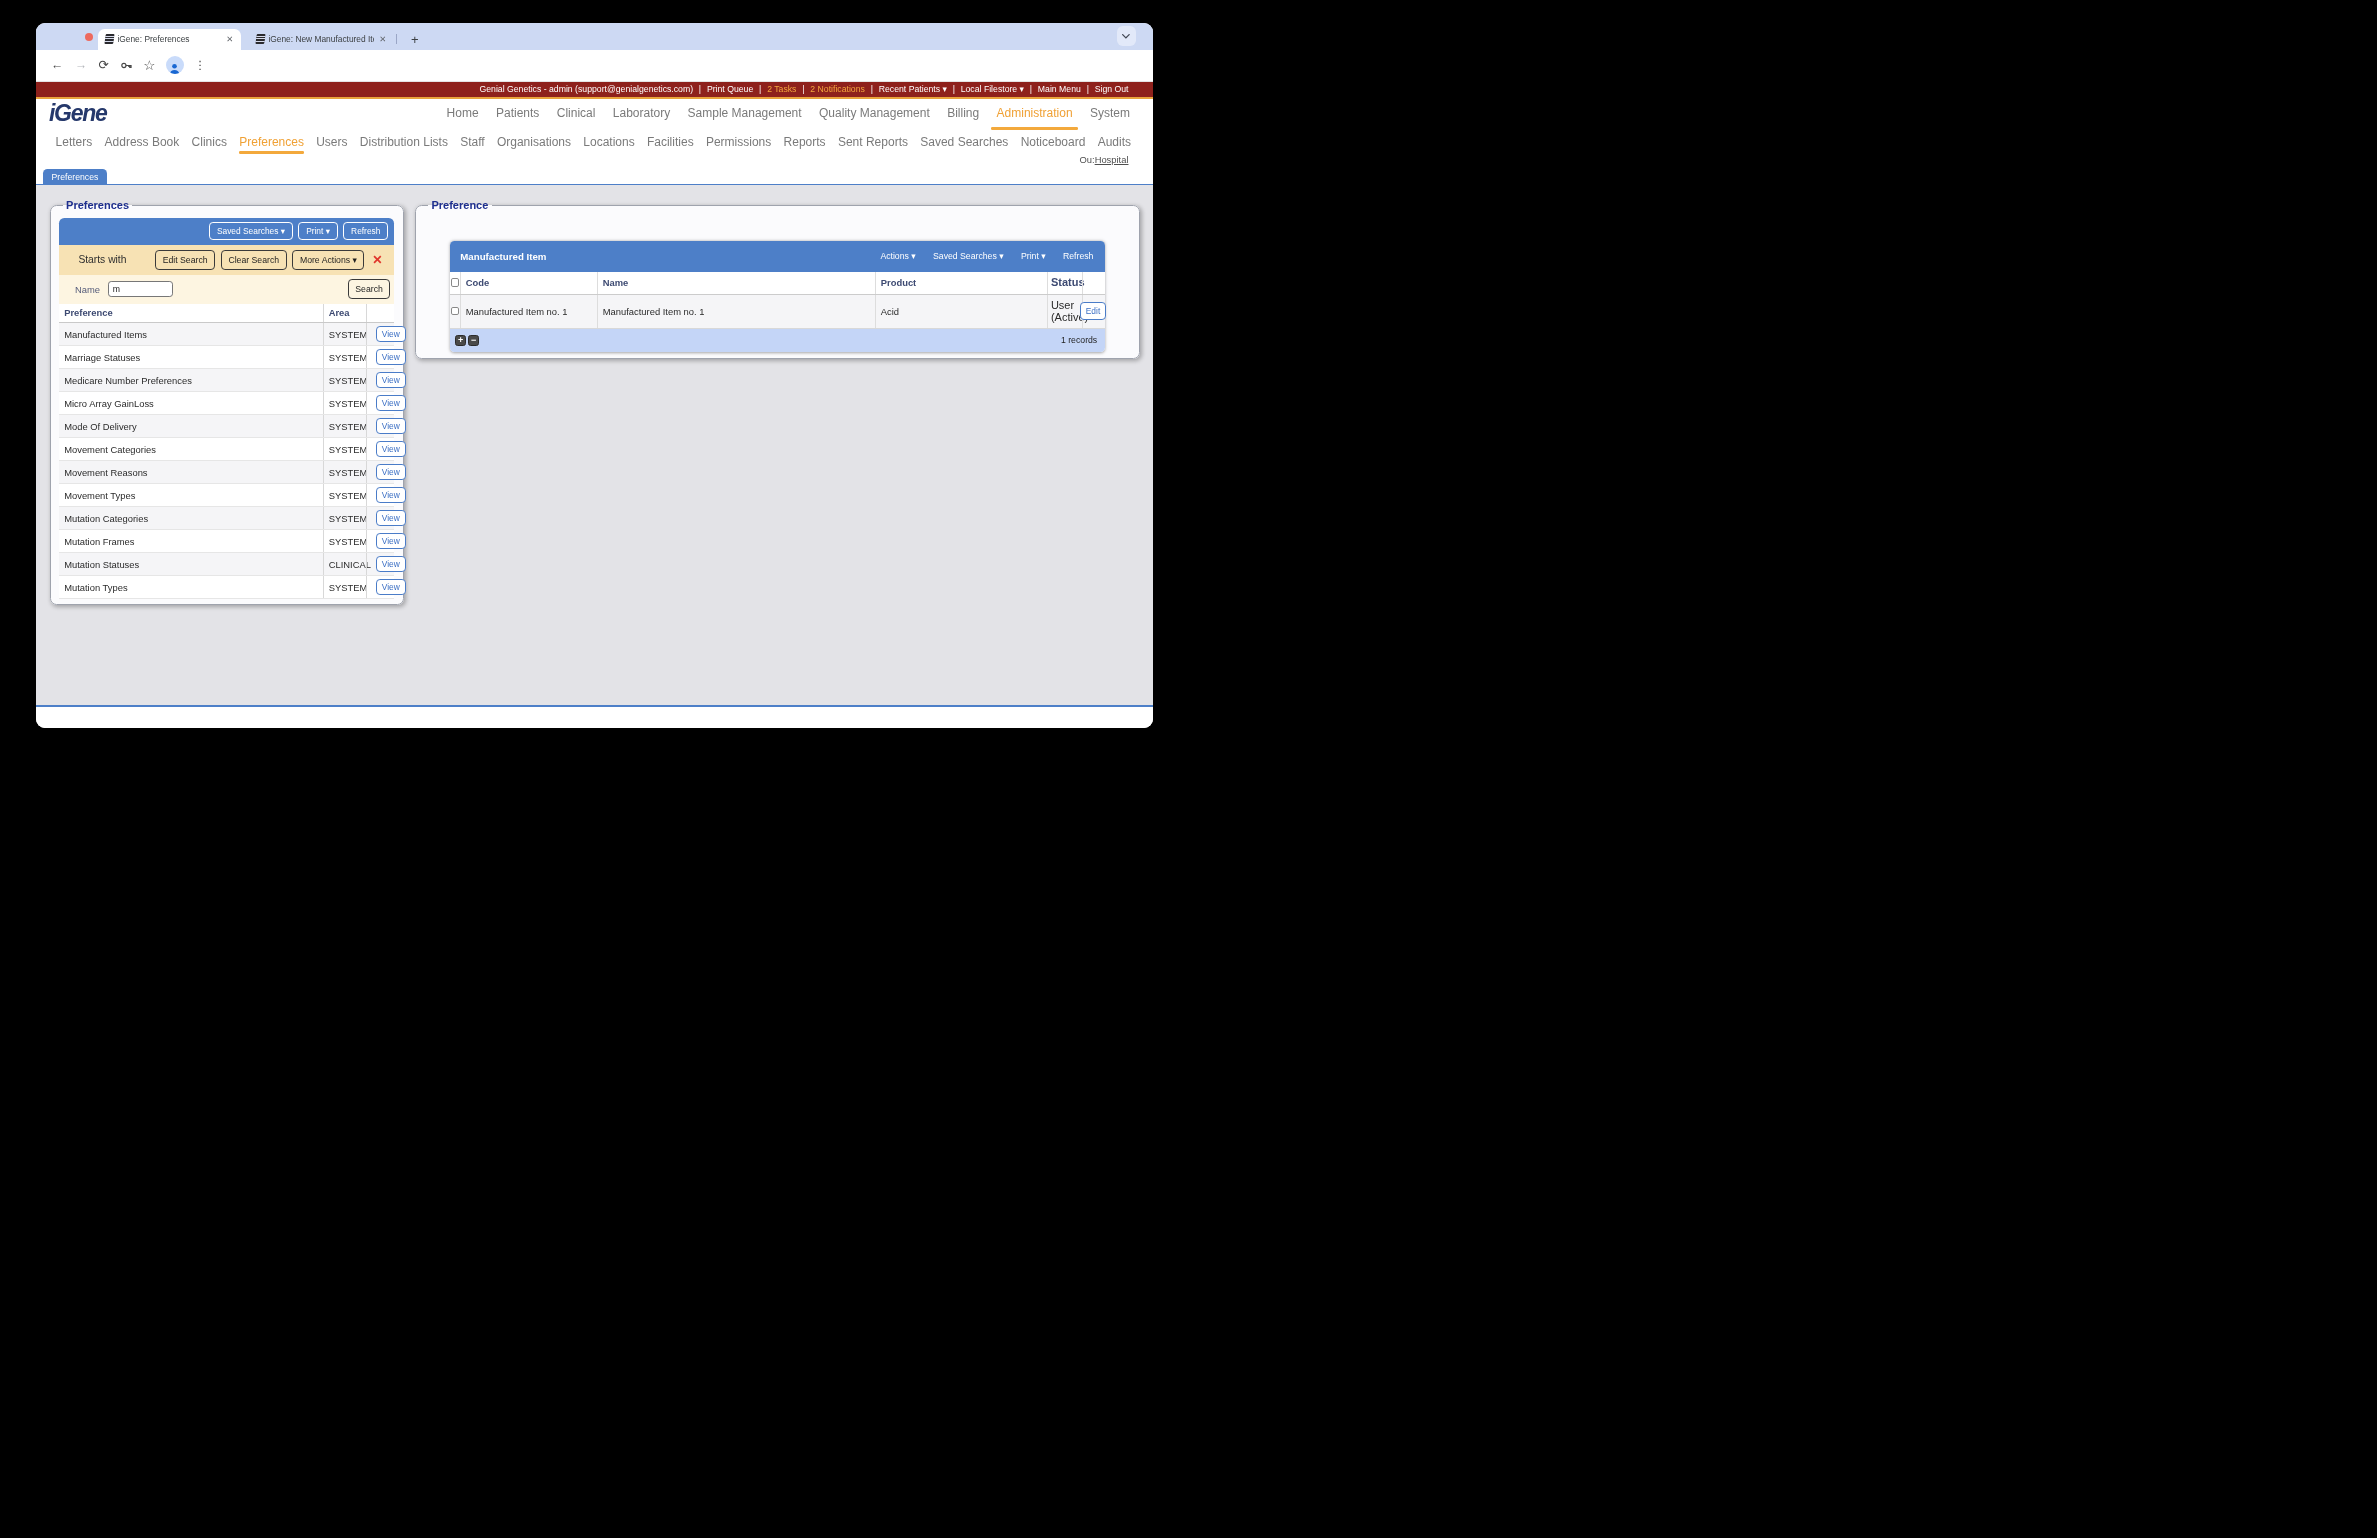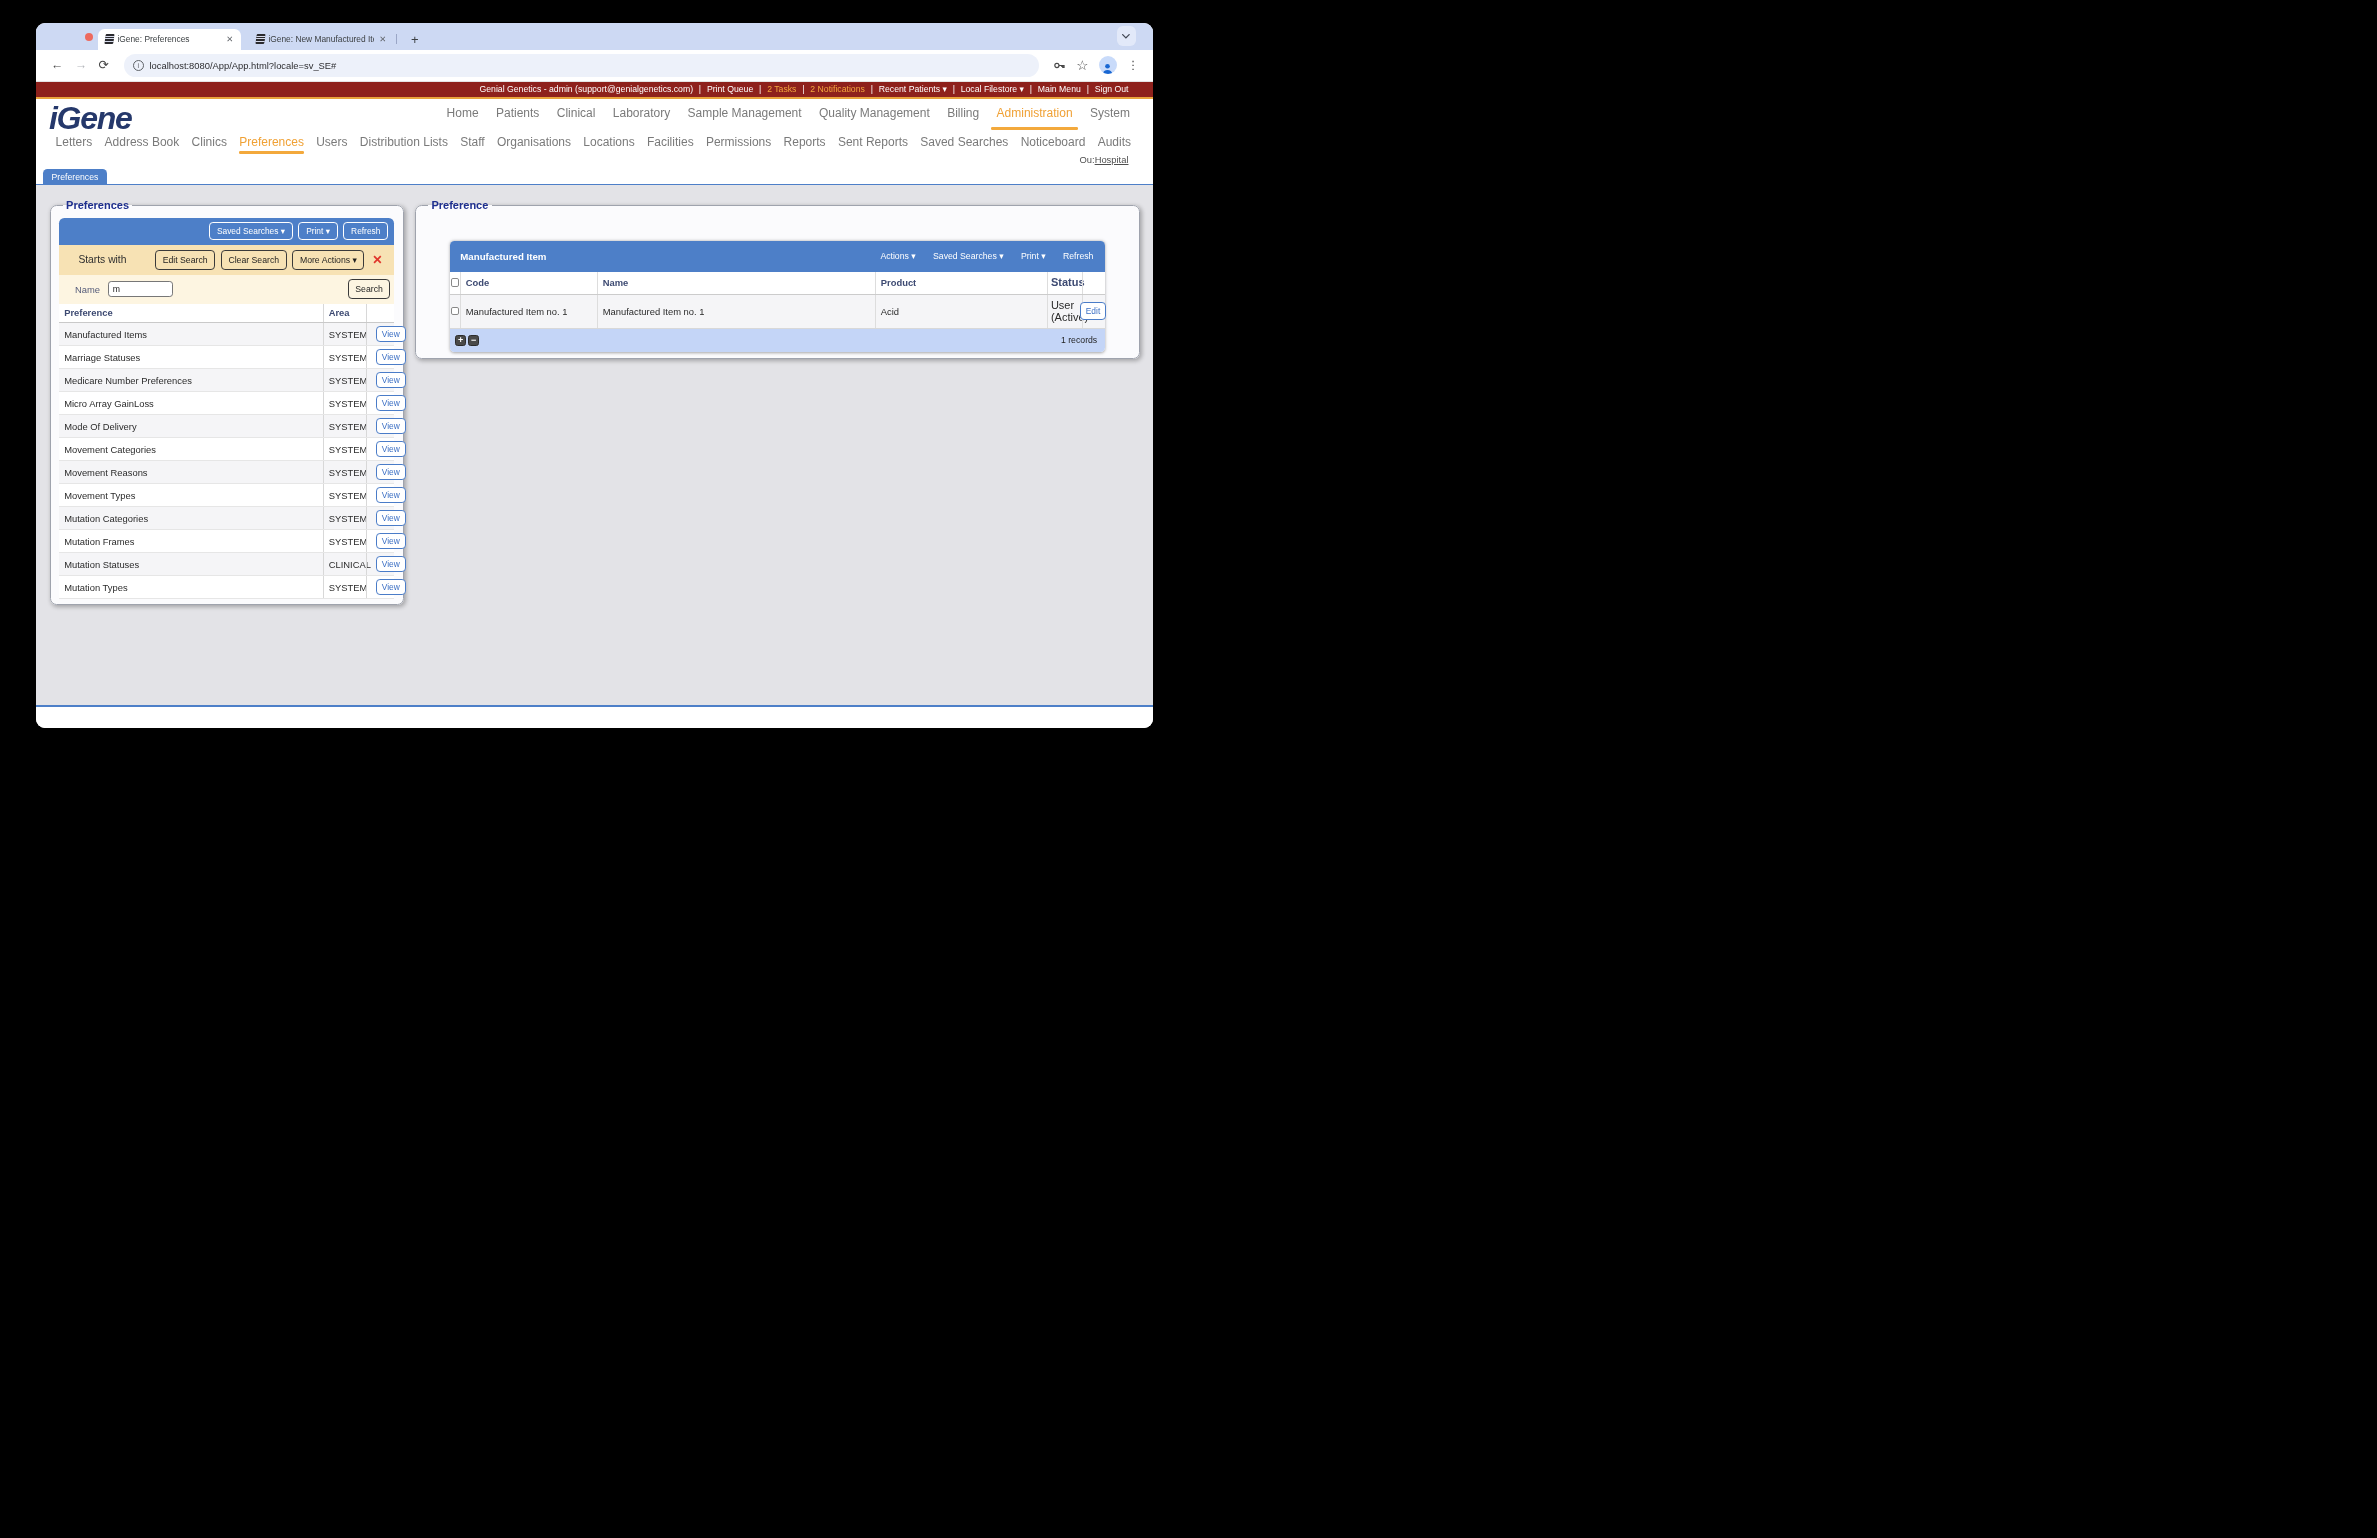--- a/index.html
+++ b/index.html
@@ -46,21 +46,21 @@
                 justify-content:flex-end; padding-right:24.5px; font-size:8.7px; }
   .sess-user { color:#fff;text-align:center; }
   .sess-holder { display:flex; }
   .sess-item { display:flex; }
   .sess-item .sep { padding:0 5.8px; color:#fff; }
   .sess-item.highlight .lbl { color:#f3a63e; }
   .goldline { flex:none; height:2.6px; background:#e9a43c; }
 
   
   .navarea { flex:none; height:69px; background:#fff; position:relative; }
-  .logo { position:absolute; left:13px; top:1.3px; font-size:32px; font-weight:bold; font-style:italic;
+  .logo { position:absolute; left:13px; top:1.3px; font-size:23px; font-weight:bold; font-style:italic;
           color:#25386b; letter-spacing:-1.3px; }
   .main-nav { position:absolute; right:23px; top:7px; display:flex; gap:17.4px; font-size:12px; color:#7a7a7a; }
   .main-nav .nav-it, .sub-nav .nav-it { position:relative; white-space:nowrap; }
   .main-nav .active { color:#f0a135; }
   .main-nav .active::after { content:""; position:absolute; left:-5.2px; right:-5.2px; top:21px; height:3.2px;
                              background:#f3a93c; border-radius:1.3px; }
   .sub-nav { position:absolute; right:22px; top:36px; display:flex; gap:12.3px; font-size:12px; color:#7a7a7a; }
   .sub-nav .active { color:#f0a135; }
   .sub-nav .active::after { content:""; position:absolute; left:0; right:0; top:15.5px; height:3.2px;
                             background:#f3a93c; border-radius:1.3px; }
@@ -165,24 +165,20 @@
       <svg width="7.8" height="5.2" viewBox="0 0 12 8">
           <polyline points="1,1 6,6 11,1" fill="none" stroke="#454b57" stroke-width="2" stroke-linecap="round"></polyline>
         </svg>
     </span>
   </div>
 
   <div class="toolbar">
     <span class="navbtn">←</span>
     <span class="navbtn disabled">→</span>
     <span class="navbtn">⟳</span>
-    <div class="urlpill">
-      <span class="info-ic">i</span>
-      <span class="urltext">localhost:8080/App/App.html?locale=sv_SE#</span>
-    </div>
     <span class="chromeic">
       <svg width="13" height="13" viewBox="0 0 20 20">
           <circle cx="6" cy="10" r="3.2" fill="none" stroke="#474747" stroke-width="1.8"></circle>
           <path d="M9 10 h8 v3 h-2 v-3 M13.5 10 v2.4" fill="none" stroke="#474747" stroke-width="1.8"></path>
         </svg>
     </span>
     <span class="chromeic star">☆</span>
     <span class="avatar">
       <svg width="13" height="11.6" viewBox="0 0 20 18">
           <circle cx="10" cy="5" r="3.6" fill="#1967d2"></circle>

